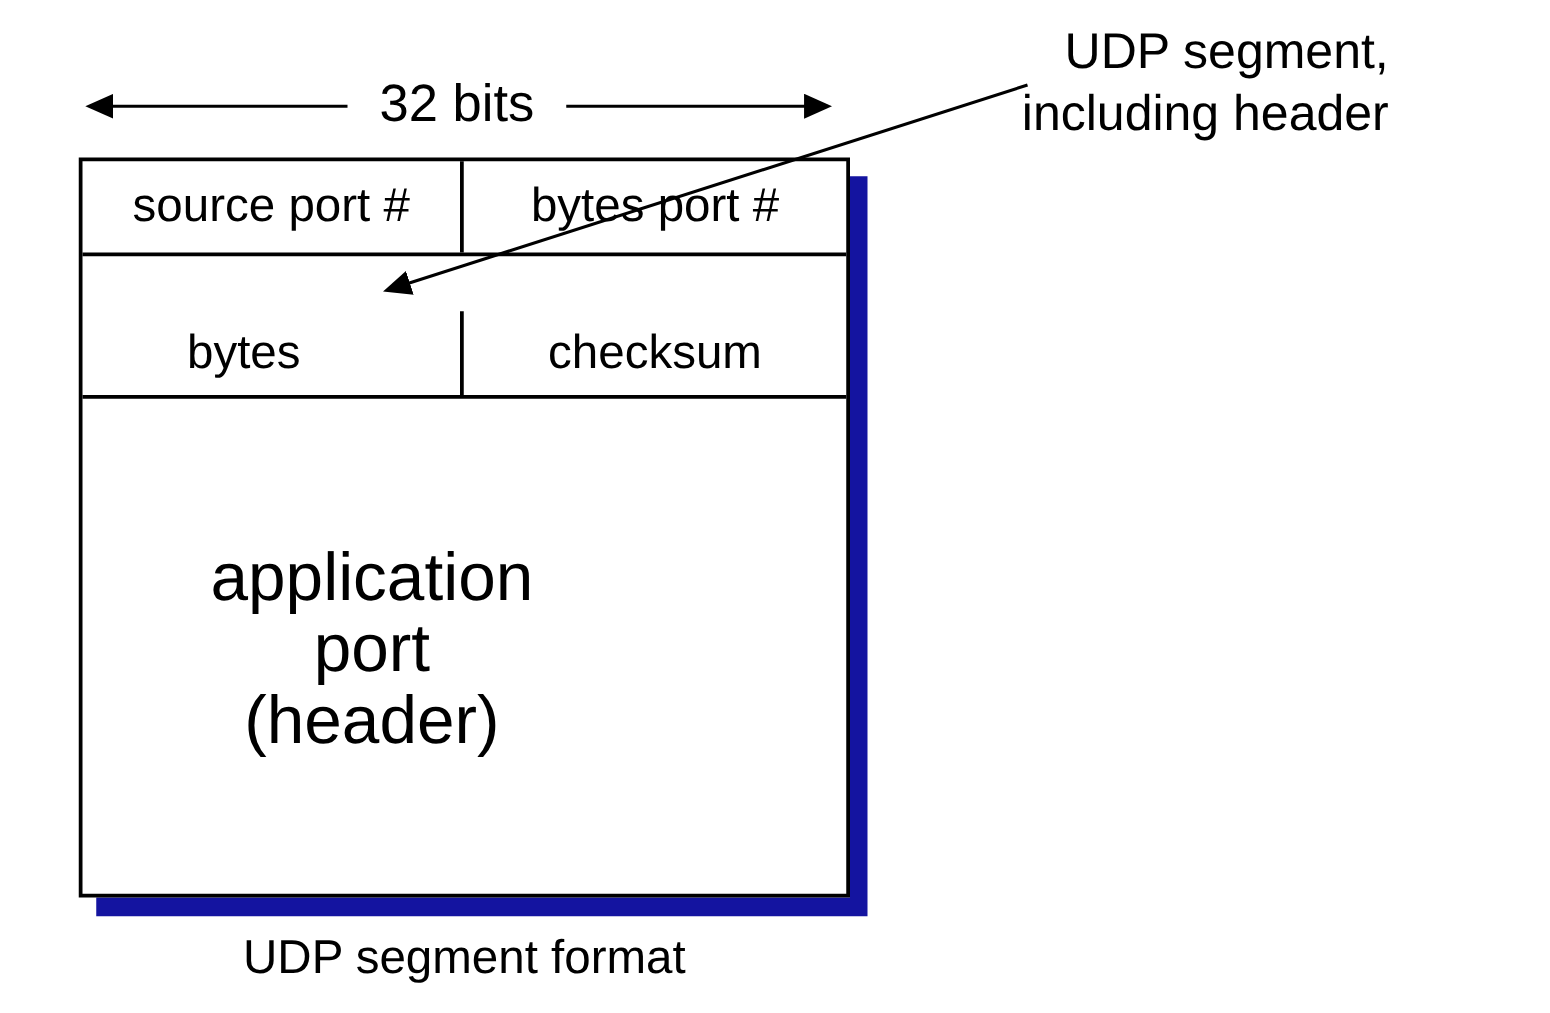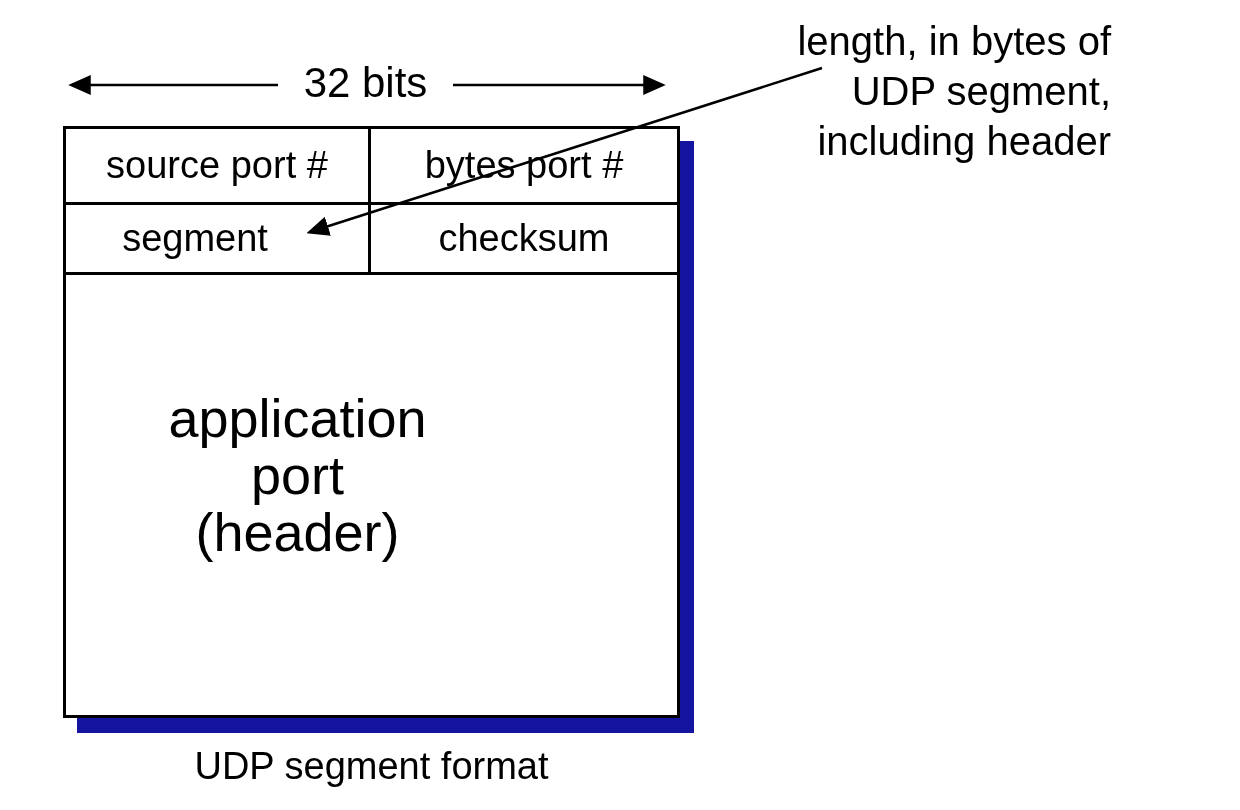--- a/index.html
+++ b/index.html
@@ -42,20 +42,21 @@
     position: absolute;
     left: 63px;
     top: 126px;
     width: 617px;
     height: 592px;
     box-sizing: border-box;
     background: #ffffff;
     border: 3px solid #000000;
     display: flex;
     flex-direction: column;
+    gap: 44px;
   }
   .field-row {
     display: flex;
     flex-direction: row;
     border-bottom: 3px solid #000000;
     flex: 0 0 auto;
   }
   .row-1 { height: 73px; }
   .row-2 { height: 67px; }
   .cell {
@@ -129,37 +130,36 @@
 
   <div class="box-shadow" style="background: rgb(20, 20, 160);"></div>
 
   <div class="segment-box">
     <div class="field-row row-1">
       <div class="cell cell-left">source port #</div>
       <div class="cell cell-right">bytes port #</div>
     </div>
     <div class="field-row row-2">
       <div class="cell cell-left">
-        <span class="length-offset">segment</span>
+        <span class="length-offset">bytes</span>
       </div>
       <div class="cell cell-right">checksum</div>
     </div>
     <div class="payload-area">
       <div class="payload-text">
         <div>application</div>
         <div>port</div>
         <div>(header)</div>
       </div>
     </div>
   </div>
 
   <div class="caption">UDP segment format</div>
 
   <div class="annotation">
-    <div>length, in bytes of</div>
     <div>UDP segment,</div>
     <div>including header</div>
   </div>
 
   <svg class="overlay-svg" viewBox="0 0 1240 810" xmlns="http://www.w3.org/2000/svg">
     <defs>
       <marker id="arrowhead" markerWidth="9" markerHeight="8" refX="7.5" refY="4" orient="auto" markerUnits="strokeWidth">
         <polygon points="0 0, 9 4, 0 8" fill="#000000"></polygon>
       </marker>
     </defs>

